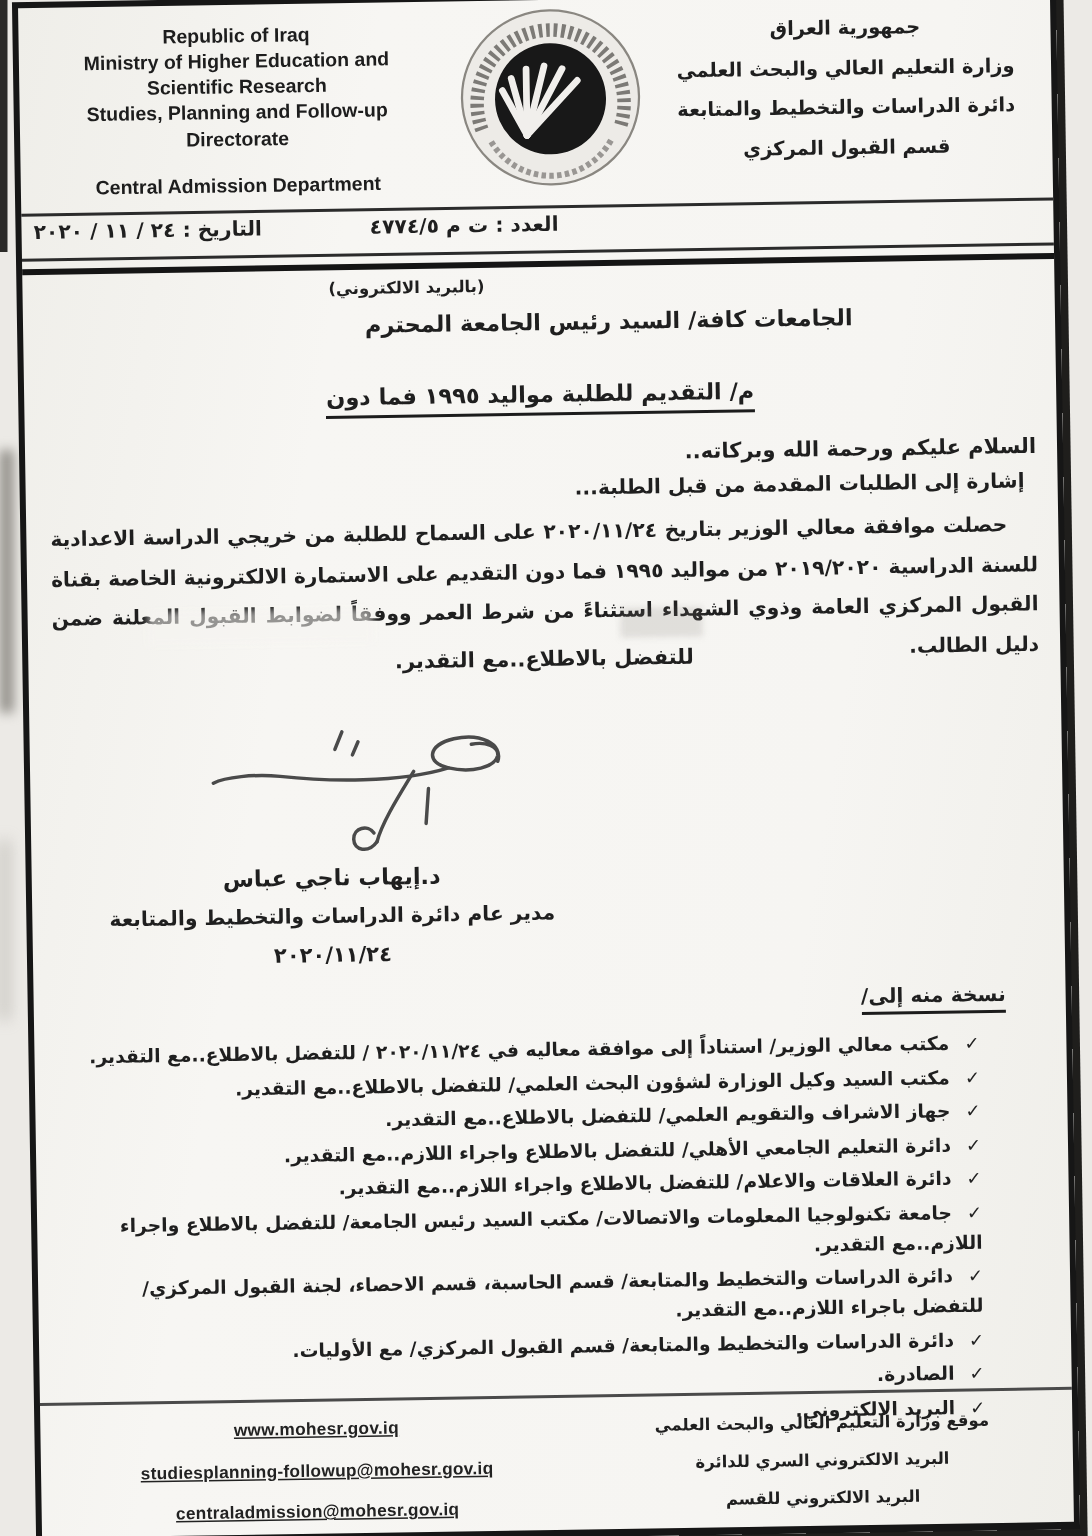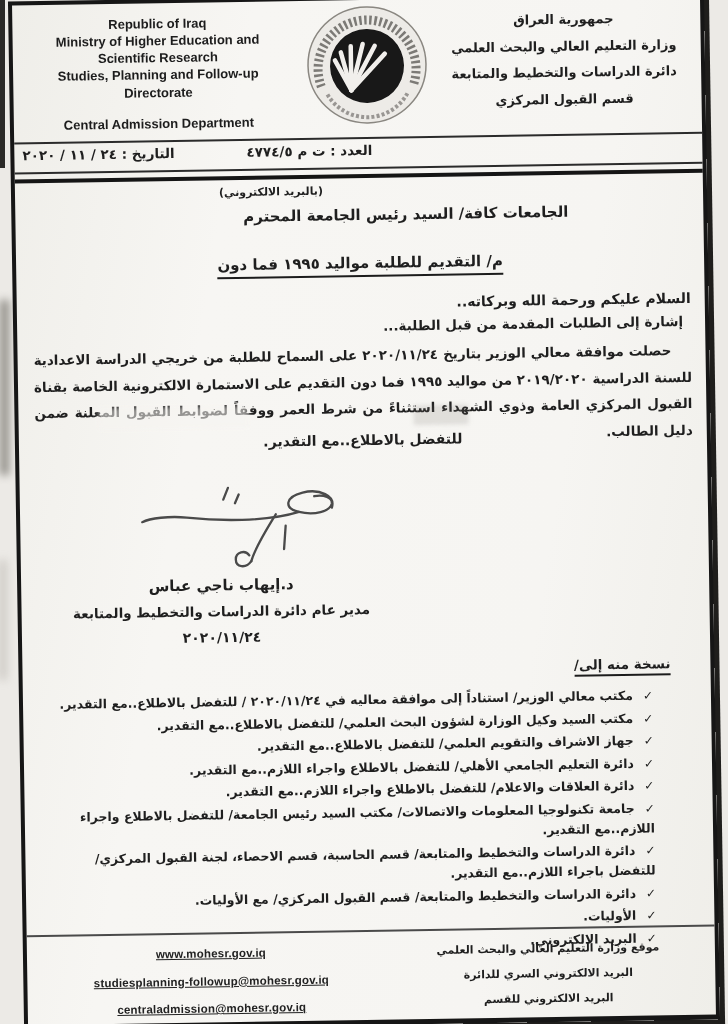--- a/index.html
+++ b/index.html
@@ -155,21 +155,21 @@
 
   <ul class="copies-list ar" dir="rtl">
     <li><span class="chk">✓</span><span>مكتب معالي الوزير/ استناداً إلى موافقة معاليه في ٢٠٢٠/١١/٢٤ / للتفضل بالاطلاع..مع التقدير.</span></li>
     <li><span class="chk">✓</span><span>مكتب السيد وكيل الوزارة لشؤون البحث العلمي/ للتفضل بالاطلاع..مع التقدير.</span></li>
     <li><span class="chk">✓</span><span>جهاز الاشراف والتقويم العلمي/ للتفضل بالاطلاع..مع التقدير.</span></li>
     <li><span class="chk">✓</span><span>دائرة التعليم الجامعي الأهلي/ للتفضل بالاطلاع واجراء اللازم..مع التقدير.</span></li>
     <li><span class="chk">✓</span><span>دائرة العلاقات والاعلام/ للتفضل بالاطلاع واجراء اللازم..مع التقدير.</span></li>
     <li><span class="chk">✓</span><span>جامعة تكنولوجيا المعلومات والاتصالات/ مكتب السيد رئيس الجامعة/ للتفضل بالاطلاع واجراء اللازم..مع التقدير.</span></li>
     <li><span class="chk">✓</span><span>دائرة الدراسات والتخطيط والمتابعة/ قسم الحاسبة، قسم الاحصاء، لجنة القبول المركزي/ للتفضل باجراء اللازم..مع التقدير.</span></li>
     <li><span class="chk">✓</span><span>دائرة الدراسات والتخطيط والمتابعة/ قسم القبول المركزي/ مع الأوليات.</span></li>
-    <li><span class="chk">✓</span><span>الأوليات.</span></li>
+    <li><span class="chk">✓</span><span>الصادرة.</span></li>
     <li><span class="chk">✓</span><span>البريد الالكتروني.</span></li>
   </ul>
 
   <div class="footer-rule"></div>
 
   <div class="footer-ar ar" dir="rtl">
     <div>موقع وزارة التعليم العالي والبحث العلمي</div>
     <div>البريد الالكتروني السري للدائرة</div>
     <div>البريد الالكتروني للقسم</div>
   </div>

